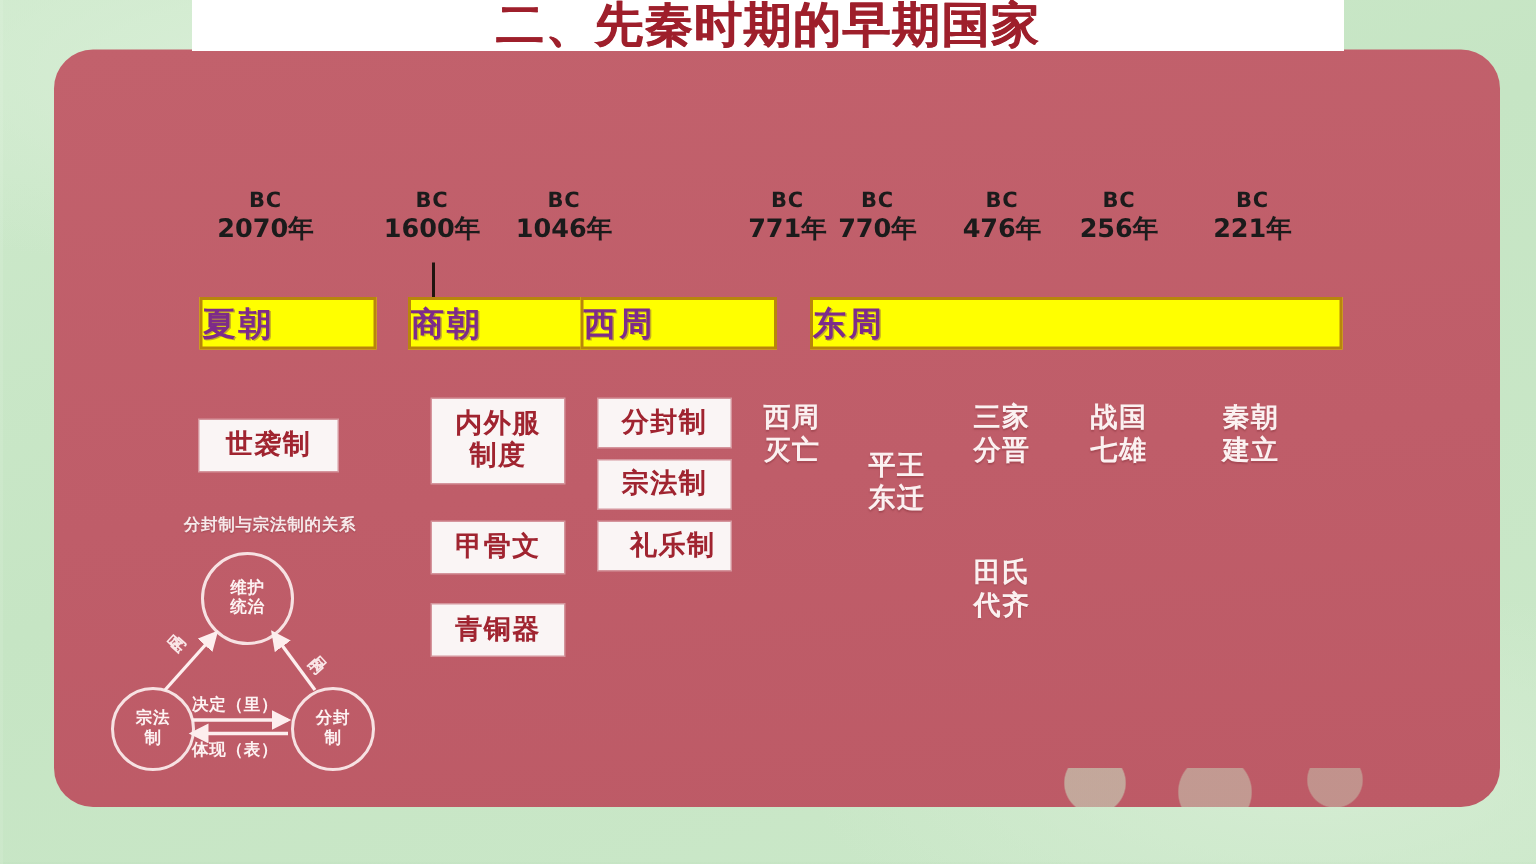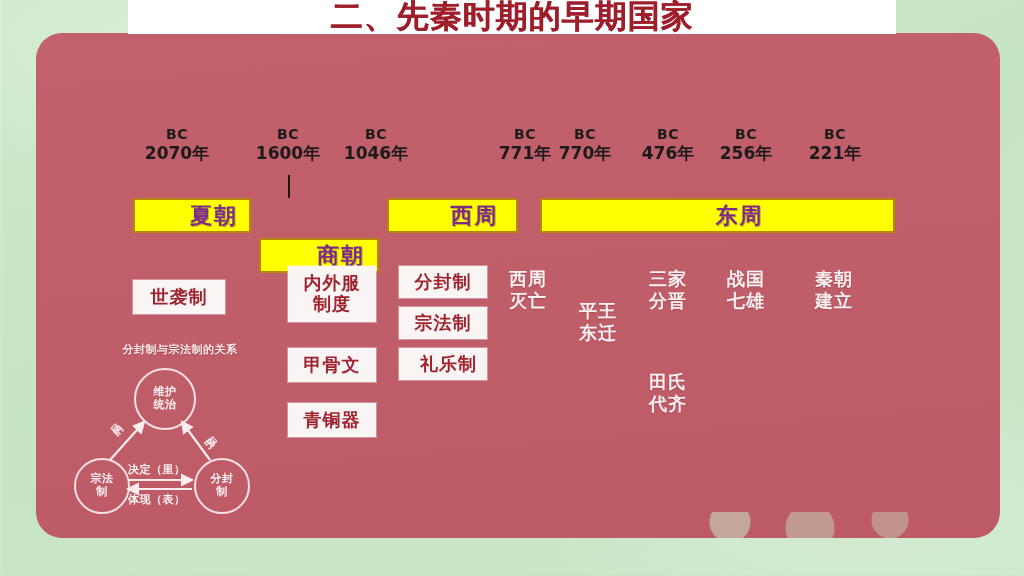--- a/index.html
+++ b/index.html
@@ -66,21 +66,21 @@
   .tick{
     position:absolute;width:2px;background:#20140f;
   }
 
   
   .dyn{
     position:absolute;top:198px;height:35px;
     background:#ffff00;
     border:2px solid #b8860b;
     box-sizing:border-box;
-    display:flex;align-items:center;justify-content:center;padding-left:44px;
+    display:flex;align-items:center;
   }
   .dyn span{
     color:#7d2b8a;font-size:22px;font-weight:bold;letter-spacing:2px;
     text-shadow:1px 1px 0 rgba(90,20,100,.35);
   }
 
   
   .kbox{
     position:absolute;background:#faf5f5;
     display:flex;align-items:center;justify-content:center;
@@ -171,21 +171,21 @@
 <div class="datecol" style="left:796px;top:126px;width:78px;">
   <span class="bc">BC</span>
   <span class="yr">221年</span>
 </div>
 
 <div class="tick" style="left:288px;top:175px;height:23px;"></div>
 
 <div class="dyn" style="left:133px;width:118px;">
   <span>夏朝</span>
 </div>
-<div class="dyn" style="left:259px;width:120px;margin-top:40px;">
+<div class="dyn" style="left:272px;width:120px;">
   <span>商朝</span>
 </div>
 <div class="dyn" style="left:387px;width:131px;">
   <span>西周</span>
 </div>
 <div class="dyn" style="left:540px;width:355px;">
   <span>东周</span>
 </div>
 
 <div class="kbox" style="left:133px;top:280px;width:92px;height:34px;">

